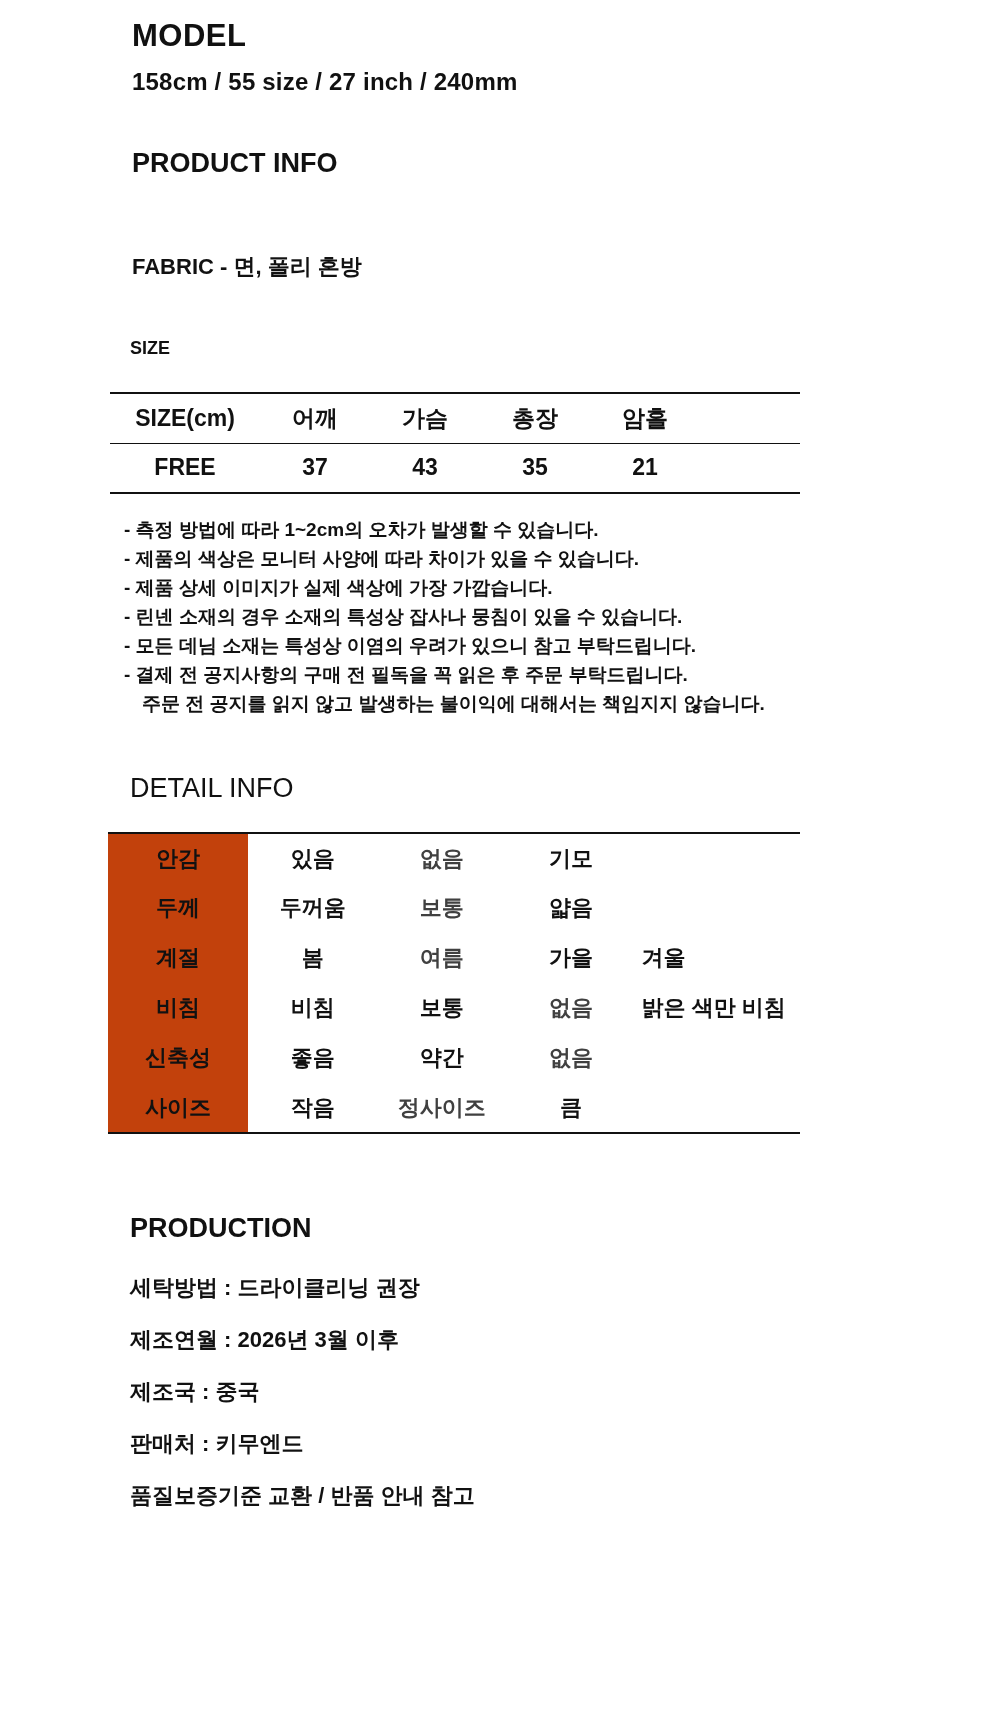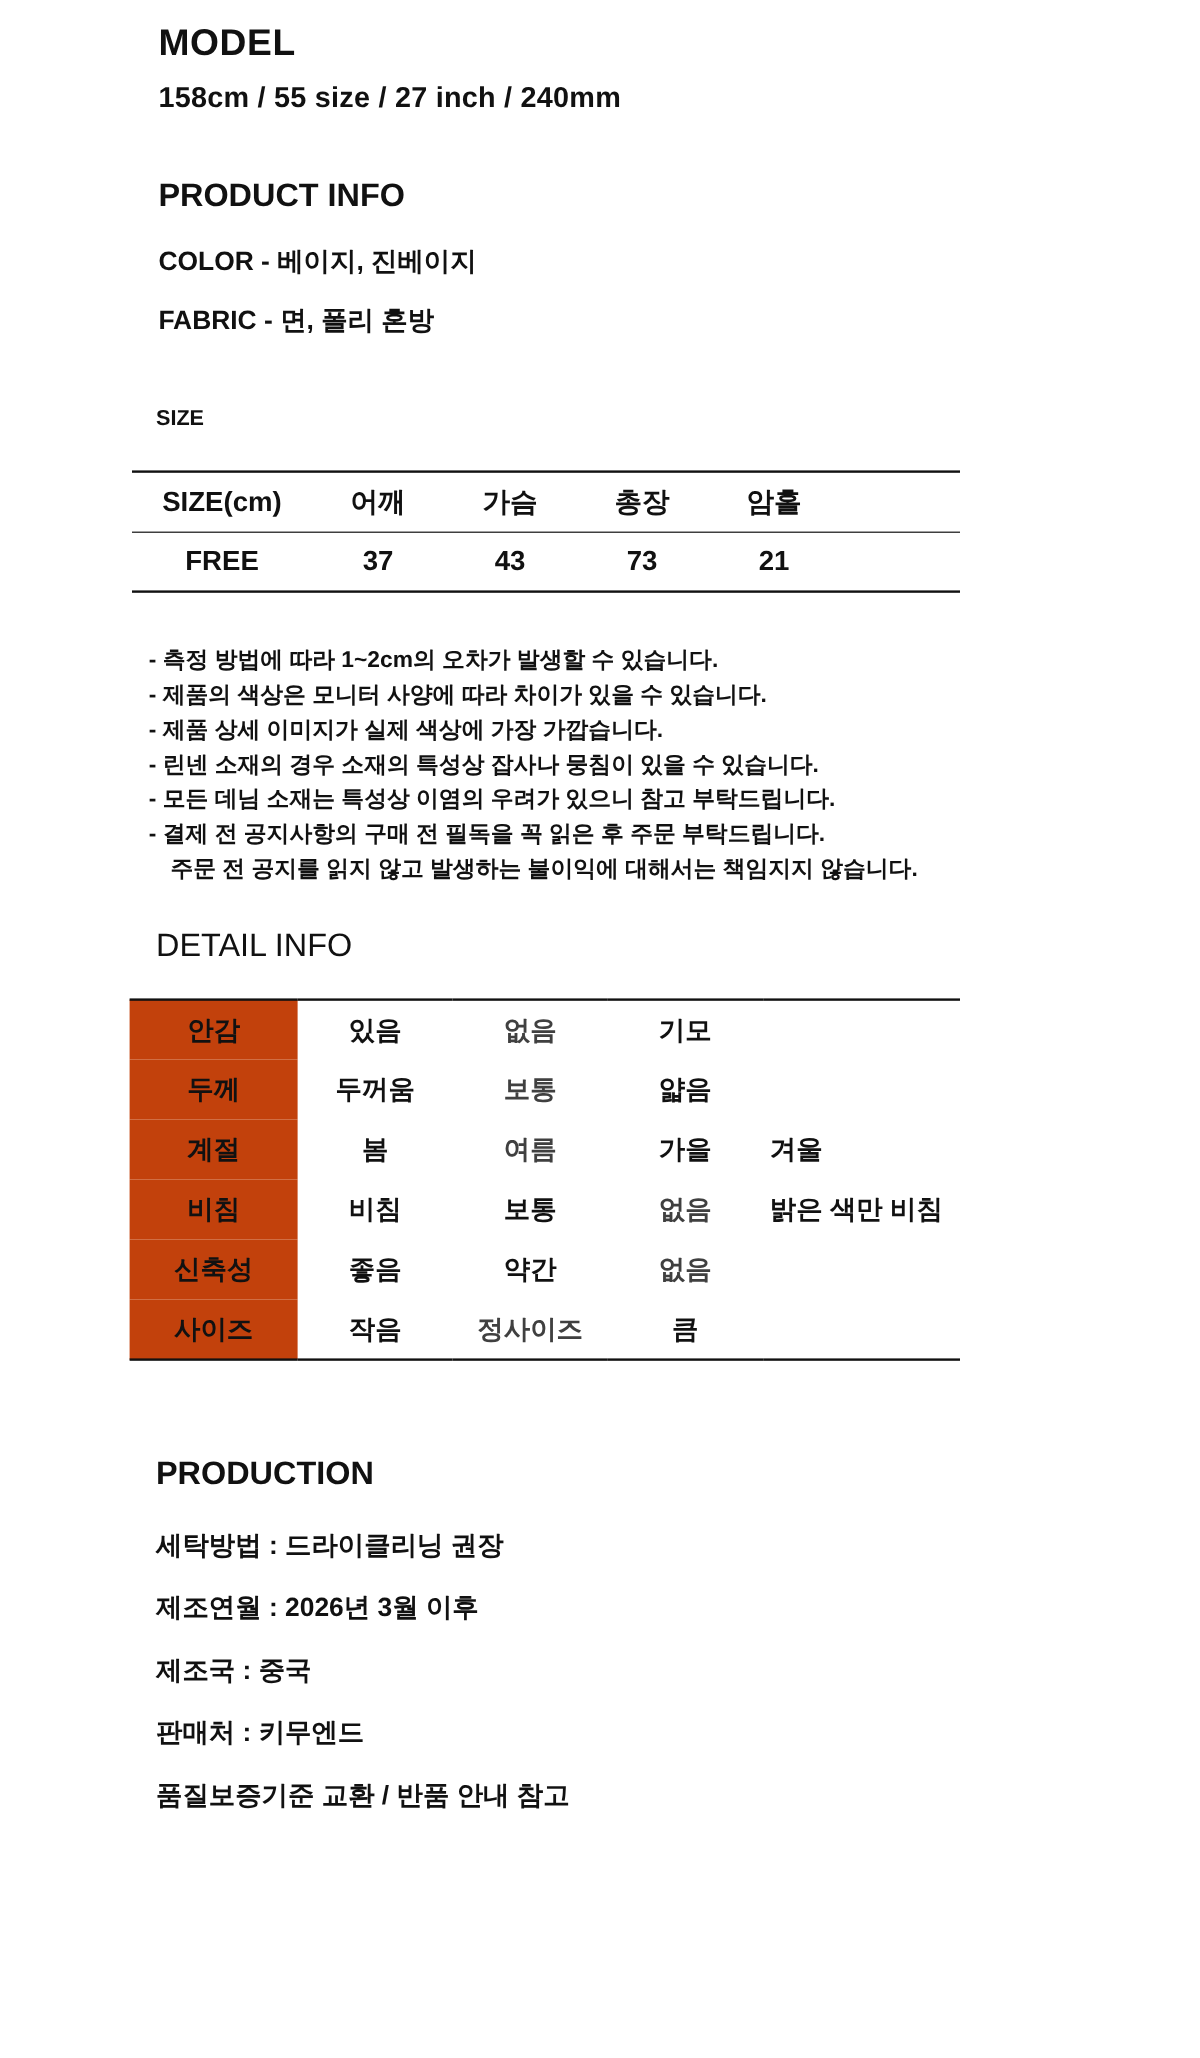--- a/index.html
+++ b/index.html
@@ -95,21 +95,21 @@
   .size-table td.c1 { width: 110px; }
   .size-table td.c2 { width: 110px; }
   .size-table td.c3 { width: 110px; }
   .size-table td.c4 { width: 110px; }
   .size-table td.c5 { width: 100px; }
 
   
   .notes {
     position: absolute;
     left: 124px;
-    top: 536px;
+    top: 515px;
     width: 760px;
   }
   .notes div {
     font-size: 19px;
     font-weight: bold;
     line-height: 29px;
     white-space: nowrap;
   }
   .notes div.indent {
     padding-left: 18px;
@@ -173,40 +173,39 @@
 </style>
 </head>
 <body>
 
 <div class="page">
 
   <div class="h-model">MODEL</div>
   <div class="model-spec">158cm / 55 size / 27 inch / 240mm</div>
 
   <div class="h-product">PRODUCT INFO</div>
-  <div class="pi-color">COLOR - 베이지, 진베이지</div>
   <div class="pi-fabric">FABRIC - 면, 폴리 혼방</div>
 
   <div class="h-size">SIZE</div>
 
   <table class="size-table">
     <tbody>
         <tr class="head">
       <td class="c0">SIZE(cm)</td>
       <td class="c1">어깨</td>
       <td class="c2">가슴</td>
       <td class="c3">총장</td>
       <td class="c4">암홀</td>
       <td class="c5"></td>
     </tr>
     <tr>
       <td class="c0">FREE</td>
       <td class="c1">37</td>
       <td class="c2">43</td>
-      <td class="c3">73</td>
+      <td class="c3">35</td>
       <td class="c4">21</td>
       <td class="c5"></td>
     </tr>
   </tbody>
     </table>
 
   <div class="notes">
     <div>- 측정 방법에 따라 1~2cm의 오차가 발생할 수 있습니다.</div>
     <div>- 제품의 색상은 모니터 사양에 따라 차이가 있을 수 있습니다.</div>
     <div>- 제품 상세 이미지가 실제 색상에 가장 가깝습니다.</div>

